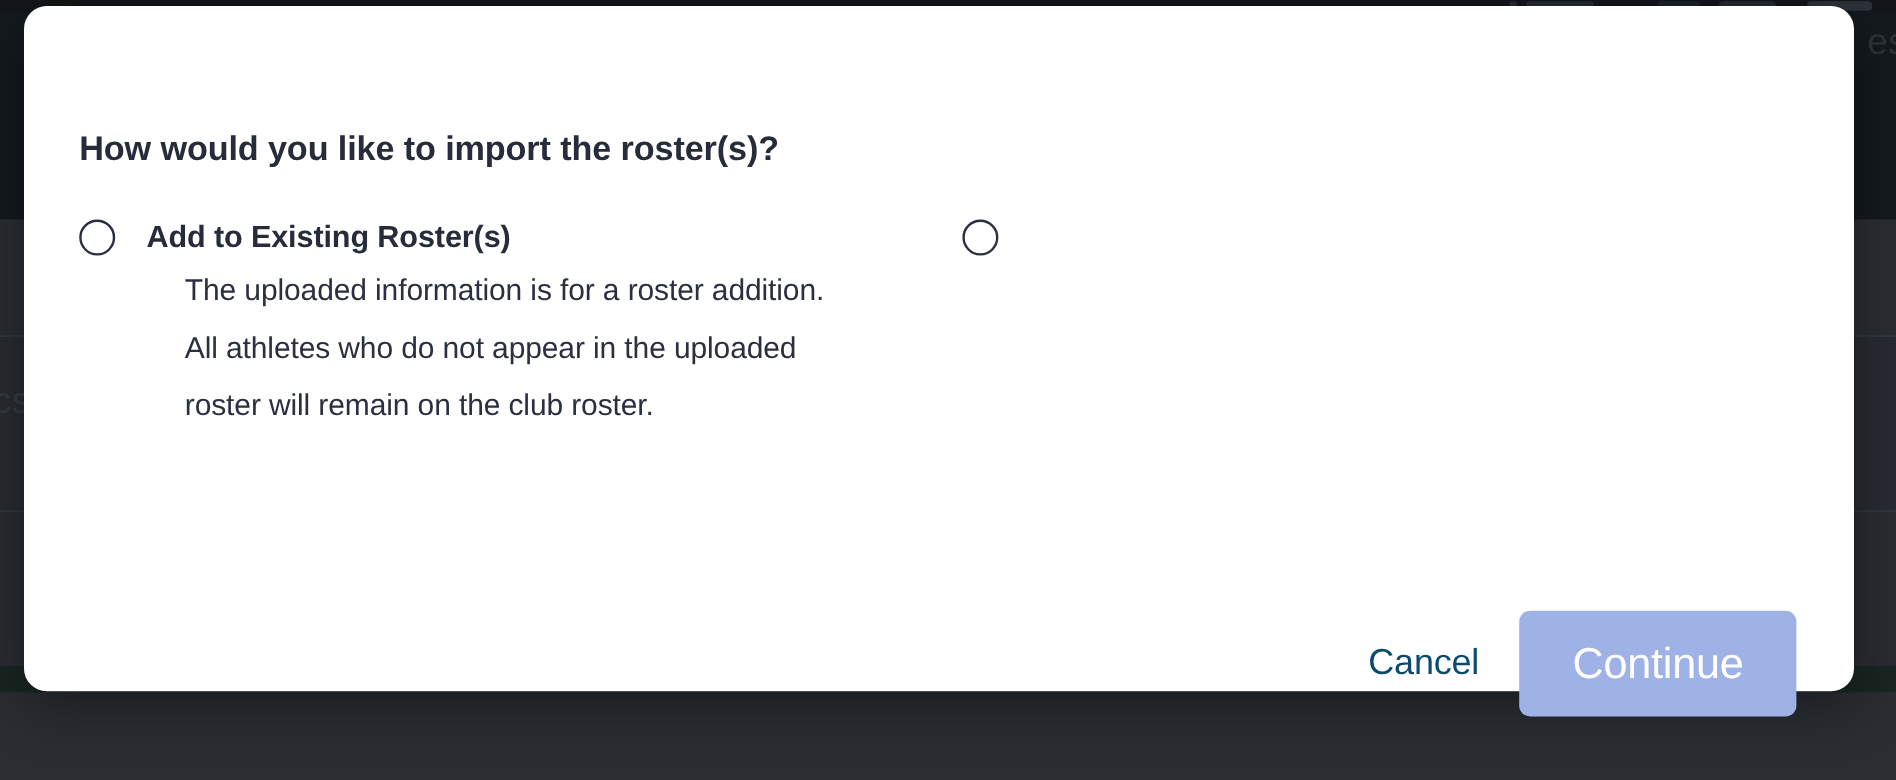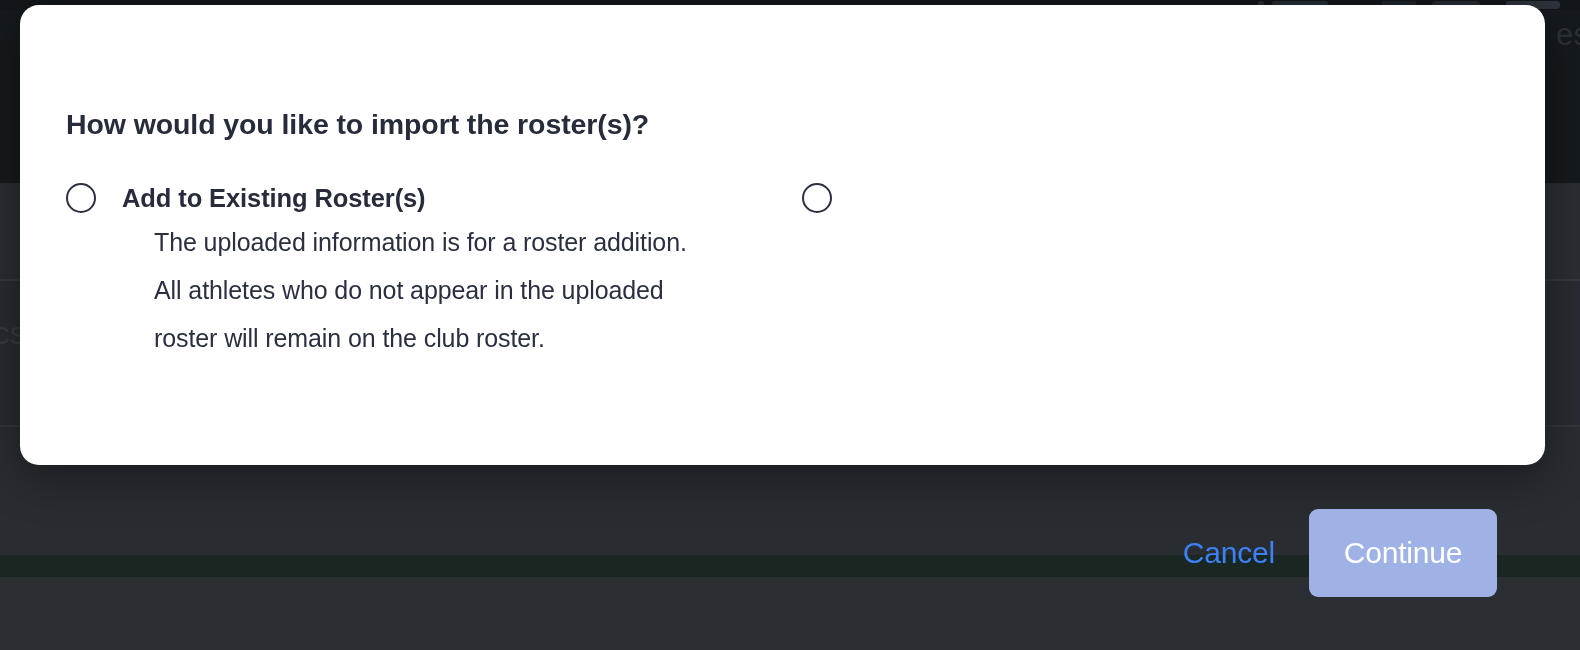--- a/index.html
+++ b/index.html
@@ -64,21 +64,21 @@
     inset: 0;
     background: rgba(10, 12, 15, 0.14);
   }
 
   
   #import-roster-dialog {
     position: absolute;
     left: 20px;
     top: 5px;
     width: 1525px;
-    height: 460px;
+    height: 571px;
     background: #ffffff;
     border-radius: 19px;
     box-shadow: 0 12px 46px rgba(0,0,0,.42);
     padding: 0 46px;
   }
 
   #dialog-title {
     position: absolute;
     left: 46px;
     top: 103px;
@@ -151,23 +151,23 @@
     line-height: 1;
     padding: 12px 14px;
     cursor: pointer;
     letter-spacing: -0.2px;
   }
   #continue-button {
     border: none;
     background: #9fb2e6;
     color: #ffffff;
     font-family: "Liberation Sans", sans-serif;
-    font-size: 30px;
+    font-size: 36px;
     line-height: 1;
-    padding: 20px 27px;
+    padding: 20px 44px;
     border-radius: 9px;
     cursor: pointer;
     letter-spacing: -0.2px;
     min-width: 188px;
     height: 88px;
   }
 </style>
 </head>
 <body>
 
@@ -210,17 +210,17 @@
 
     <div class="roster-option" id="option-replace">
       <span class="radio-outer"></span>
       <div class="option-body">
       </div>
     </div>
 
   </div>
 
   <div id="dialog-footer">
-    <button id="cancel-button" style="color: #3b82f6;">Cancel</button>
+    <button id="cancel-button" style="color: #0c4a6e;">Cancel</button>
     <button id="continue-button" style="background: rgb(159, 178, 230); color: rgb(255, 255, 255);">Continue</button>
   </div>
 
 </div>
 
 </body></html>

